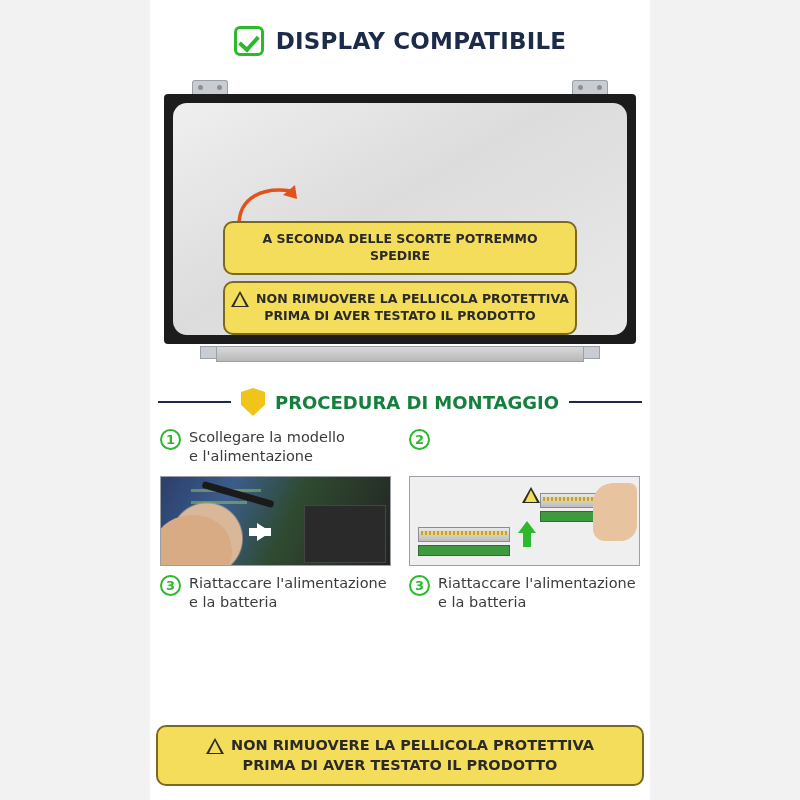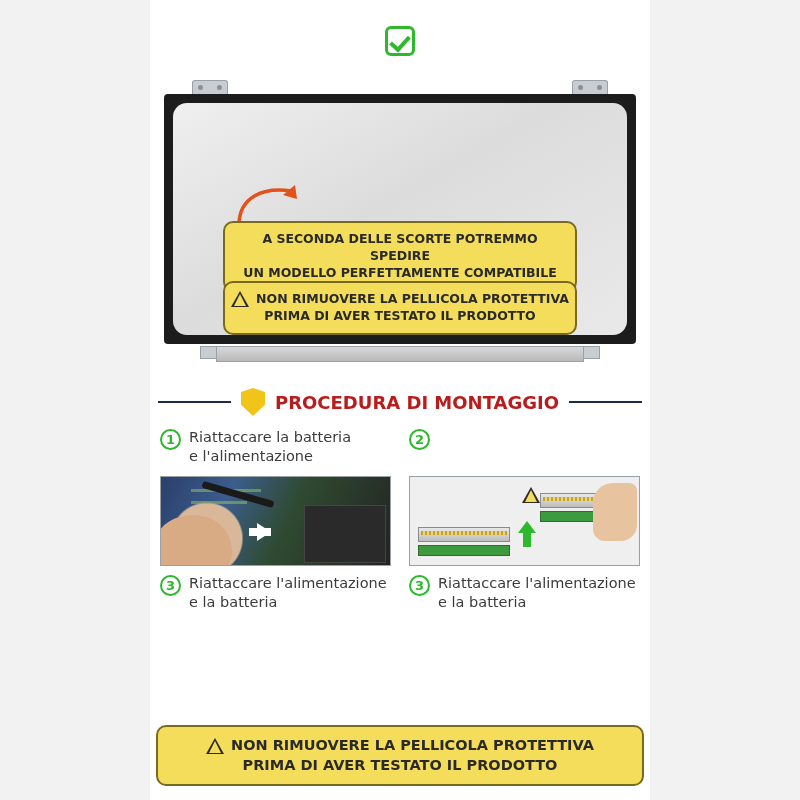--- a/index.html
+++ b/index.html
@@ -240,21 +240,21 @@
   .shield {
     width: 24px;
     height: 28px;
     background: #f0c419;
     clip-path: polygon(50% 0%, 100% 14%, 100% 60%, 50% 100%, 0% 60%, 0% 14%);
     flex: 0 0 auto;
   }
   .proc-title {
     font-size: 18px;
     font-weight: bold;
-    color: #b91c1c;
+    color: #15803d;
     white-space: nowrap;
   }
 
   .steps {
     display: flex;
     gap: 18px;
     margin: 12px 10px 0 10px;
   }
   .col { width: 50%; }
   .step-line {
@@ -427,38 +427,38 @@
 
 <div class="page">
 
   <div class="side-rail left"></div>
   <div class="side-rail right"></div>
 
   <div class="content">
 
     <div class="header-row">
       <span class="check-badge"></span>
+      <span class="title">DISPLAY COMPATIBILE</span>
     </div>
 
 
     <div class="display-wrap">
       <div class="bracket b1"></div>
       <div class="bracket b2"></div>
 
       <div class="panel">
         <div class="panel-inner">
 
           <svg class="arrow-curve" viewBox="0 0 70 46">
             <path d="M6 44 C 6 16, 30 6, 58 10" stroke="#e2521a" stroke-width="3.5" fill="none"></path>
             <polygon points="62,4 64,18 50,14" fill="#e2521a"></polygon>
           </svg>
 
           <div class="notice n1">
             <div>A SECONDA DELLE SCORTE POTREMMO SPEDIRE</div>
-            <div>UN MODELLO PERFETTAMENTE COMPATIBILE</div>
           </div>
 
           <div class="notice n2">
             <div class="warn-line">
               <span class="tri">
                   <span class="tri-bang">!</span>
                 </span>
               <span>NON RIMUOVERE LA PELLICOLA PROTETTIVA</span>
             </div>
             <div>PRIMA DI AVER TESTATO IL PRODOTTO</div>
@@ -478,21 +478,21 @@
       <span class="proc-title">PROCEDURA DI MONTAGGIO</span>
       <span class="rule"></span>
     </div>
 
     <div class="steps">
 
       <div class="col">
         <div class="step-line">
           <span class="num">1</span>
           <span class="step-text">
-            <span>Riattaccare la batteria</span><br>
+            <span>Scollegare la modello</span><br>
             <span>e l'alimentazione</span>
           </span>
         </div>
 
         <div class="photo left-photo">
           <div class="pcb-line" style="left:30px; top:12px; width:70px; height:3px;"></div>
           <div class="pcb-line" style="left:30px; top:24px; width:56px; height:3px;"></div>
           <div class="battery"></div>
           <div class="tool"></div>
           <div class="hand"></div>

